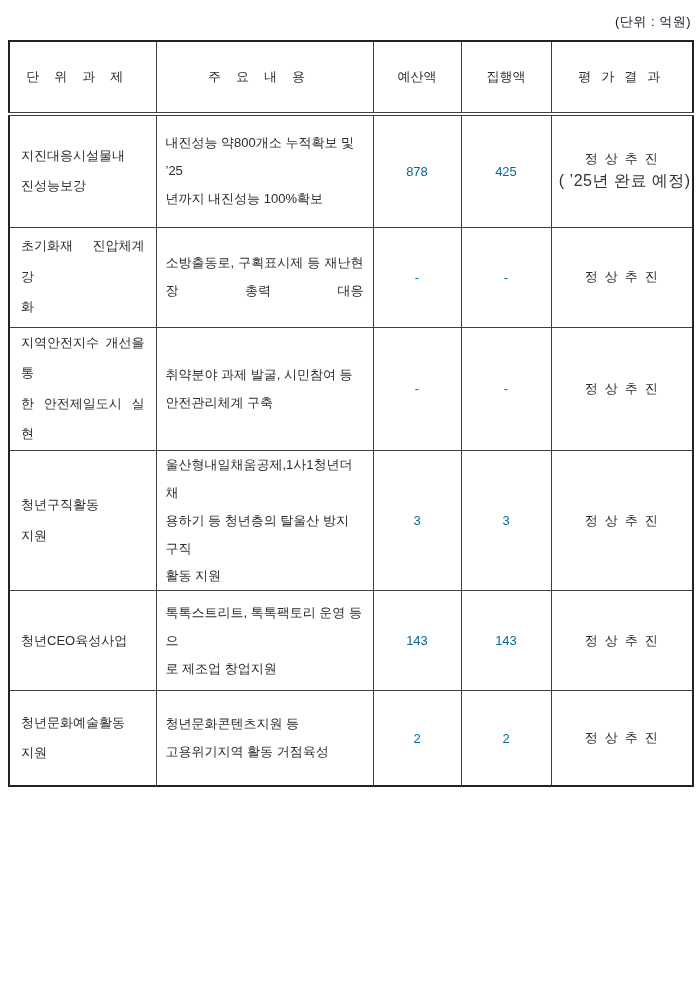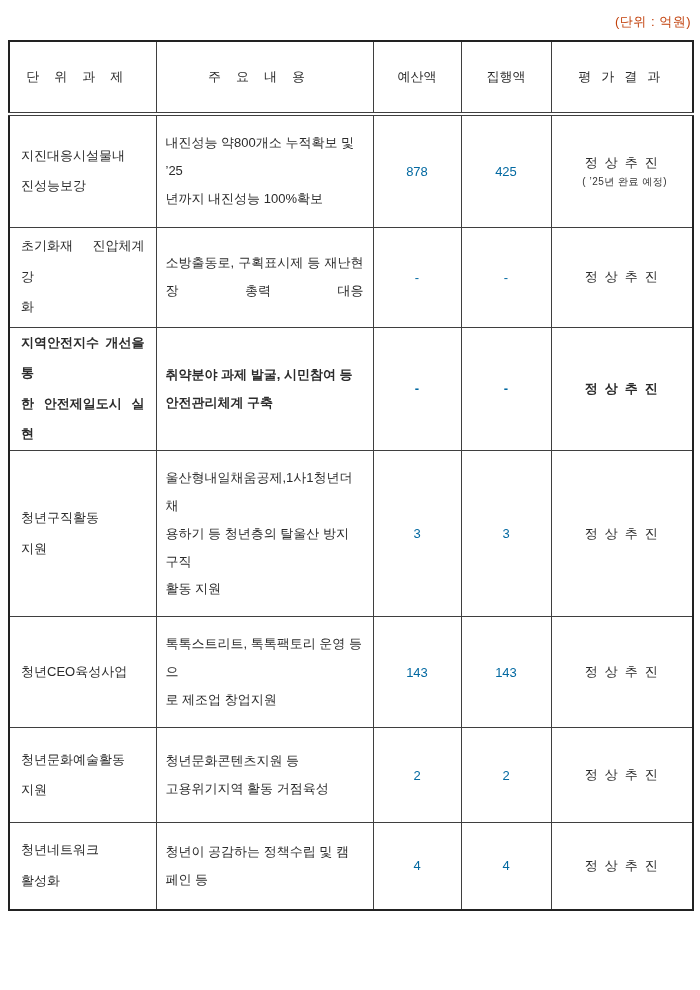--- a/index.html
+++ b/index.html
@@ -13,21 +13,21 @@
     width: 700px;
     height: 990px;
     background: #ffffff;
     color: #2b2b2b;
   }
   .unit-label {
     position: absolute;
     top: 13px;
     right: 9px;
     font-size: 13px;
-    color: #c2410c;
+    color: #0f172a;
     letter-spacing: 0.5px;
   }
   table.eval-table {
     position: absolute;
     left: 8px;
     top: 40px;
     width: 684px;
     border-collapse: collapse;
     table-layout: fixed;
     border: 2px solid #222222;
@@ -51,38 +51,38 @@
     white-space: pre-line;
     text-align: justify;
     text-align-last: justify;
     line-height: 2.35;
     padding: 0 11px;
   }
   td.content {
     white-space: pre-line;
     text-align: left;
     line-height: 2.15;
-    padding: 13px 9px;
+    padding: 0 9px;
   }
   td.content.spread {
     text-align: justify;
     text-align-last: justify;
   }
   td.num {
     text-align: center;
     color: #0369a1;
   }
   td.result {
     text-align: center;
     letter-spacing: 7px;
     padding-left: 7px;
   }
   .result-note {
     display: block;
-    font-size: 10px;
+    font-size: 16px;
     letter-spacing: 0.5px;
     margin-top: 3px;
     color: #333333;
   }
 </style>
 </head>
 <body>
 
 <div class="sheet">
 
@@ -120,21 +120,21 @@
       </tr>
       <tr style="height:100px;">
         <td class="task">초기화재 진압체계 강
 화</td>
         <td class="content spread">소방출동로, 구획표시제 등 재난현
 장 총력 대응</td>
         <td class="num">-</td>
         <td class="num">-</td>
         <td class="result">정상추진</td>
       </tr>
-      <tr style="height:110px;font-weight:bold;">
+      <tr style="height:110px;">
         <td class="task">지역안전지수 개선을 통
 한 안전제일도시 실현</td>
         <td class="content">취약분야 과제 발굴, 시민참여 등
 안전관리체계 구축</td>
         <td class="num">-</td>
         <td class="num">-</td>
         <td class="result">정상추진</td>
       </tr>
       <tr style="height:135px;">
         <td class="task">청년구직활동
@@ -156,25 +156,16 @@
       </tr>
       <tr style="height:95px;">
         <td class="task">청년문화예술활동
 지원</td>
         <td class="content">청년문화콘텐츠지원 등
 고용위기지역 활동 거점육성</td>
         <td class="num">2</td>
         <td class="num">2</td>
         <td class="result">정상추진</td>
       </tr>
-      <tr style="height:87px;">
-        <td class="task">청년네트워크
-활성화</td>
-        <td class="content">청년이 공감하는 정책수립 및 캠
-페인 등</td>
-        <td class="num">4</td>
-        <td class="num">4</td>
-        <td class="result">정상추진</td>
-      </tr>
     </tbody>
   </table>
 
 </div>
 
 </body></html>

